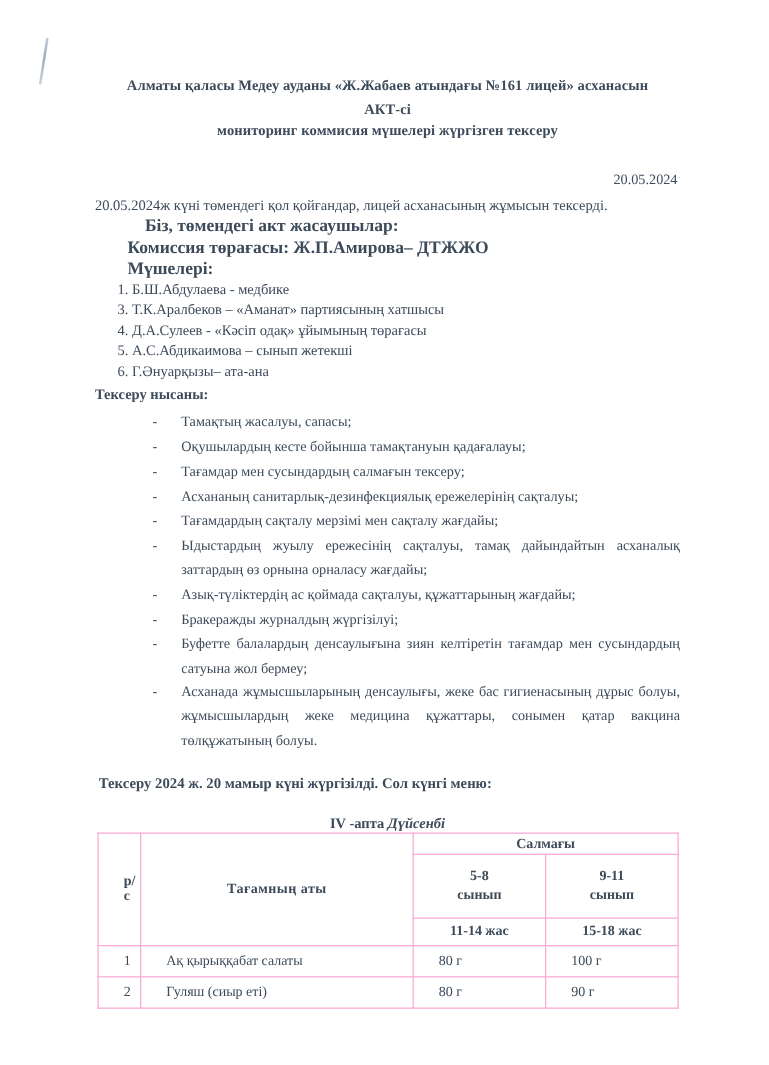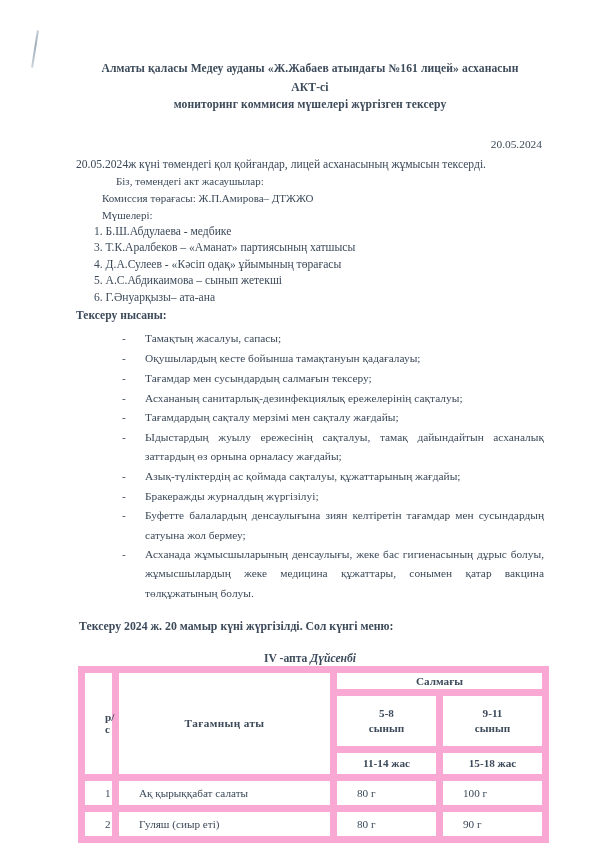--- a/index.html
+++ b/index.html
@@ -70,22 +70,22 @@
     font-size: 11.6px;
     line-height: 17px;
     margin-top: 6px;
     text-align: justify;
   }
   .indent-1 { padding-left: 40px; }
   .indent-2 { padding-left: 26px; }
   .b { font-weight: bold; }
 
   .sub-head {
-    font-weight: normal;
-    font-size: 11px;
+    font-weight: bold;
+    font-size: 14px;
     line-height: 17px;
   }
 
   
   .members {
     font-size: 11.6px;
     line-height: 16.6px;
     margin: 0;
     padding: 0;
     list-style: none;
@@ -150,21 +150,21 @@
 
   
   .menu-table {
     border-collapse: collapse;
     width: 464px;
     margin-left: 2px;
     font-size: 11.2px;
     table-layout: fixed;
   }
   .menu-table td, .menu-table th {
-    border: 7px solid #f9a8d4;
+    border: 1px solid #f9a8d4;
     padding: 2px 20px;
     vertical-align: top;
     font-weight: normal;
     color: #3c4a5a;
   }
   .menu-table th {
     text-align: center;
     font-weight: bold;
     vertical-align: middle;
   }

